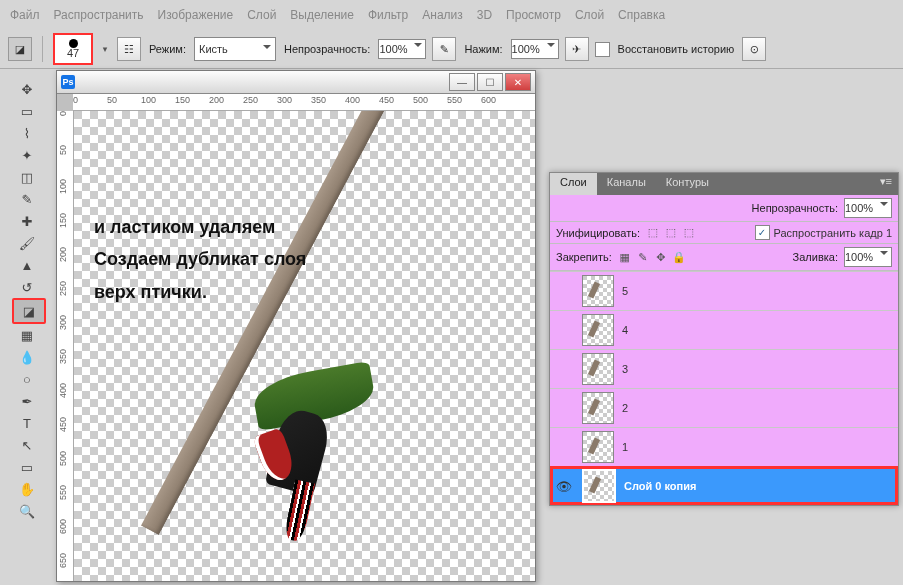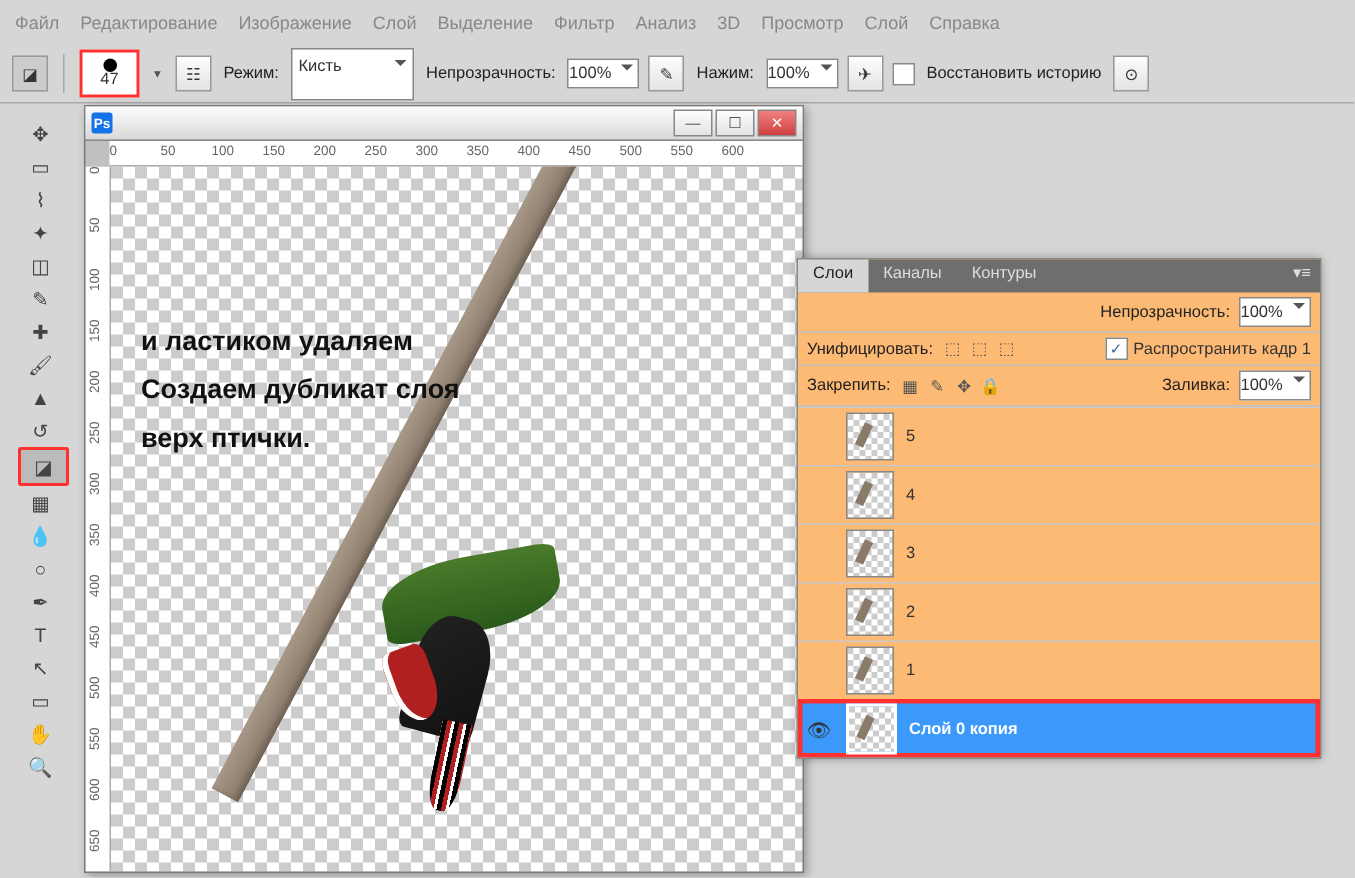--- a/index.html
+++ b/index.html
@@ -7,21 +7,21 @@
 .menubar span{cursor:default}
 .optbar{height:38px;background:#d6d6d6;border-bottom:1px solid #aaa;display:flex;align-items:center;padding:0 8px;gap:6px}
 .optbar .erasei{width:22px;height:22px;background:#ccc;border:1px solid #999;display:flex;align-items:center;justify-content:center}
 .optbar .vline{width:1px;height:26px;background:#aaa;margin:0 4px}
 .brush-prev{width:36px;height:28px;border:2px solid #ff3030;background:#fff;display:flex;flex-direction:column;align-items:center;justify-content:center;line-height:1}
 .brush-prev .dot{width:9px;height:9px;background:#000;border-radius:50%}
 .brush-prev .sz{font-size:11px}
 .chev{width:12px;height:12px;display:flex;align-items:center;justify-content:center;font-size:9px;color:#555}
 .ico-btn{width:22px;height:22px;border:1px solid #999;background:linear-gradient(#fdfdfd,#e3e3e3);display:flex;align-items:center;justify-content:center}
 .lbl{color:#222;margin:0 2px}
-.sel{height:20px;border:1px solid #888;background:#fff;padding:1px 16px 12px 4px;position:relative;display:flex;align-items:center}
+.sel{height:20px;border:1px solid #888;background:#fff;padding:1px 16px 1px 4px;position:relative;display:flex;align-items:center}
 .sel::after{content:"";position:absolute;right:4px;top:7px;border:4px solid transparent;border-top-color:#555}
 .sel.short{width:60px}
 .pct{width:46px;height:18px;border:1px solid #888;background:#fff;display:flex;align-items:center;justify-content:flex-start;position:relative}
 .pct::after{content:"";position:absolute;right:3px;top:3px;width:0;height:0;border:4px solid transparent;border-left-color:#555;transform:rotate(90deg)}
 .ck{width:13px;height:13px;border:1px solid #888;background:#fff;display:inline-flex;align-items:center;justify-content:center;font-size:10px;color:#2a6496}
 .tstrip{position:absolute;left:12px;top:72px;width:32px;display:flex;flex-direction:column;gap:0;padding-top:6px}
 .tstrip .tool{width:30px;height:22px;display:flex;align-items:center;justify-content:center;font-size:13px;color:#444;cursor:pointer;border-radius:2px}
 .tstrip .tool.sel-tool{background:#bbb}
 .tstrip .tool.hl{border:2px solid #ff3030}
 .docwin{position:absolute;left:56px;top:70px;width:478px;height:510px;background:#c0c0c0;border:1px solid #7a7a7a;box-shadow:2px 2px 6px rgba(0,0,0,0.3);display:flex;flex-direction:column}
@@ -37,21 +37,21 @@
 .docwin .ruler-v span{position:absolute;left:1px;font-size:9px;color:#666;writing-mode:vertical-rl;transform:rotate(180deg)}
 .docwin .canvas{flex:1;position:relative;background-image:
   repeating-conic-gradient(#fff 0 25%,#ccc 0 50%);background-size:16px 16px}
 .canvas .branch{position:absolute;width:20px;height:520px;background:linear-gradient(90deg,#a89888,#887868);left:310px;top:-40px;transform:rotate(28deg);transform-origin:top center;box-shadow:inset -3px 0 4px rgba(0,0,0,0.2)}
 .canvas .leaf{position:absolute;left:180px;top:260px;width:120px;height:50px;background:linear-gradient(#4a7a2a,#2a5a1a);border-radius:50% 10% 50% 10%;transform:rotate(-10deg)}
 .canvas .bird{position:absolute;left:180px;top:290px;width:90px;height:140px}
 .canvas .bird .body-b{position:absolute;width:50px;height:80px;background:linear-gradient(135deg,#222,#111);border-radius:40% 40% 10% 10%;left:20px;top:10px;transform:rotate(15deg)}
 .canvas .bird .wing{position:absolute;width:30px;height:50px;background:#b02020;left:6px;top:30px;border-radius:20% 20% 50% 50%;transform:rotate(-20deg);box-shadow:inset 4px 0 0 #fff}
 .canvas .bird .tail{position:absolute;width:20px;height:60px;background:repeating-linear-gradient(90deg,#000 0 3px,#b02020 3px 6px,#fff 6px 8px);left:35px;top:80px;transform:rotate(12deg);border-radius:0 0 40% 40%}
 .annot{position:absolute;left:20px;top:100px;color:#111;font-size:18px;font-weight:bold;font-family:"Segoe UI",Tahoma,sans-serif;line-height:1.8}
-.layers{position:absolute;right:22px;top:172px;width:348px;background:#fdba74;border:1px solid #888;box-shadow:0 0 6px rgba(0,0,0,0.3)}
+.layers{position:absolute;right:4px;top:172px;width:348px;background:#f0abfc;border:1px solid #888;box-shadow:0 0 6px rgba(0,0,0,0.3)}
 .layers .tabs{display:flex;background:#6e6e6e;height:22px}
 .layers .tab{padding:3px 10px;font-size:11px;color:#ddd;cursor:pointer}
 .layers .tab.act{background:#d6d6d6;color:#222}
 .layers .menudots{margin-left:auto;padding:2px 6px;color:#ddd}
 .layers .row{display:flex;align-items:center;padding:3px 6px;gap:6px;border-bottom:1px solid #c0c0c0;font-size:11px}
 .layers .row .sel{flex:0 0 auto}
 .layers .row .r-lbl{color:#222}
 .layers .row .r-val{margin-left:auto}
 .layers .r-icons{display:flex;gap:4px;font-size:11px;color:#555}
 .layers .r-icons span{width:14px;height:14px;display:inline-flex;align-items:center;justify-content:center}
@@ -63,21 +63,21 @@
 .layers .layer.selrow .eye{color:#333}
 .layers .layer .thumb{width:30px;height:30px;border:1px solid #888;background-image:repeating-conic-gradient(#fff 0 25%,#ccc 0 50%);background-size:8px 8px;position:relative}
 .layers .layer .thumb::after{content:"";position:absolute;left:8px;top:6px;width:6px;height:16px;background:#8a7a6a;transform:rotate(25deg)}
 .layers .layer.selrow .thumb{border:2px solid #fff}
 </style>
 </head>
 <body>
 
 <div class="menubar">
   <span>Файл</span>
-  <span>Редактирование</span>
+  <span>Распространить</span>
   <span>Изображение</span>
   <span>Слой</span>
   <span>Выделение</span>
   <span>Фильтр</span>
   <span>Анализ</span>
   <span>3D</span>
   <span>Просмотр</span>
   <span>Слой</span>
   <span>Справка</span>
 </div>

